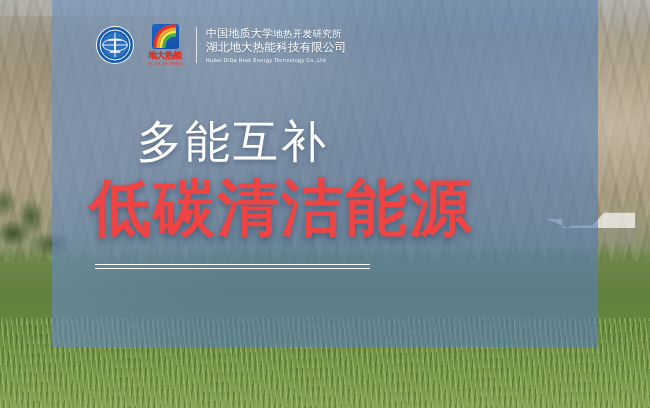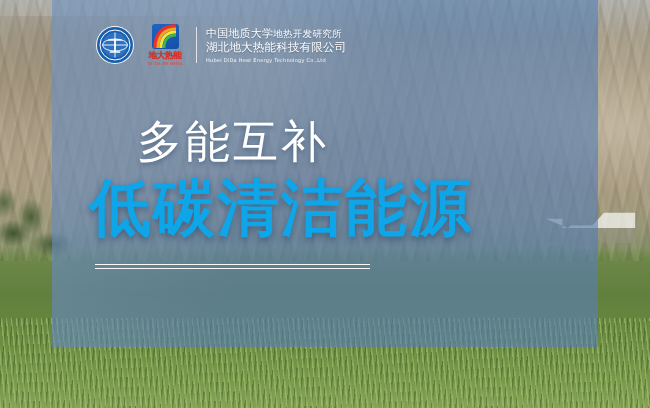--- a/index.html
+++ b/index.html
@@ -252,21 +252,21 @@
     white-space: nowrap;
     text-shadow: 0 2px 5px rgba(28,52,86,0.45);
     margin-left: 44px;
   }
   .headline-2 {
     position: absolute;
     left: 89px;
     top: 173px;
     font-size: 62px;
     font-weight: bold;
-    color: #0ea5e9;
+    color: #ef4444;
     letter-spacing: 2px;
     line-height: 70px;
     white-space: nowrap;
     text-shadow: 0 3px 7px rgba(28,52,86,0.5);
   }
   .rule {
     position: absolute;
     left: 95px;
     top: 264px;
     width: 275px;

